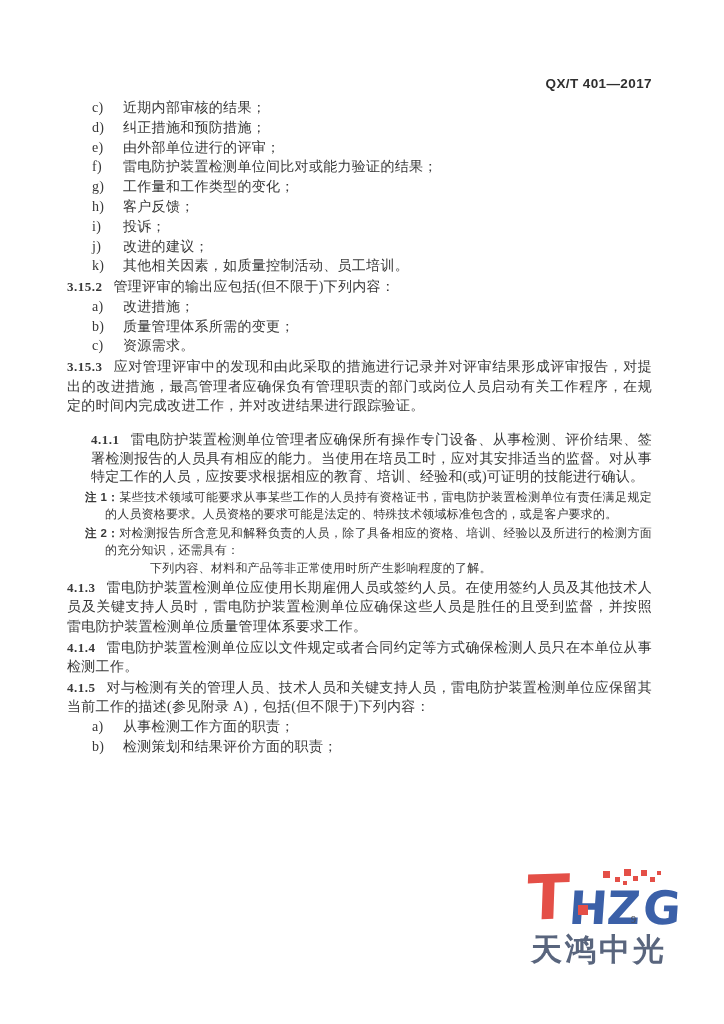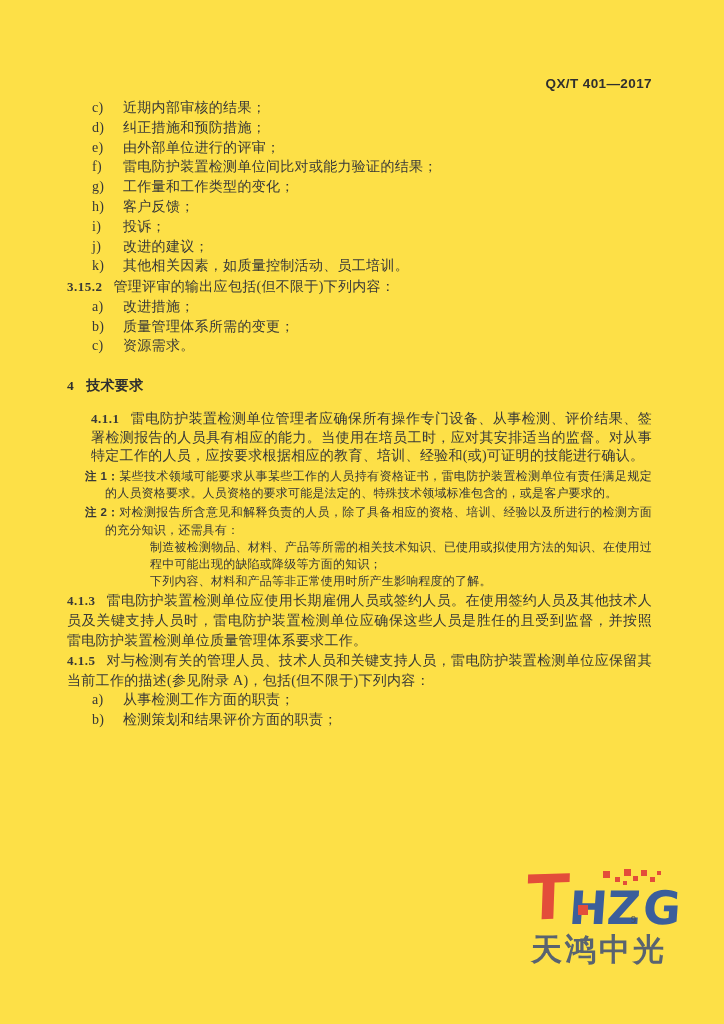--- a/index.html
+++ b/index.html
@@ -1,21 +1,21 @@
 <!DOCTYPE html>
 <html><head>
 <meta charset="utf-8">
 <style>
   * { margin:0; padding:0; box-sizing:border-box; }
   html,body { background:#e9e9e9; }
   .page {
     position:relative;
     width:724px; height:1024px;
     margin:0 auto;
-    background:#fde047;
+    background:#ffffff;
     font-family:"Liberation Serif","DejaVu Serif",serif;
     color:#383838;
     overflow:hidden;
   }
   .doc-header {
     position:absolute; top:76px; right:72px;
     font-family:"Liberation Sans","DejaVu Sans",sans-serif;
     font-weight:700; font-size:13.5px; letter-spacing:0.4px; color:#2f2f2f;
   }
   .content {
@@ -135,32 +135,32 @@
       <div class="li-row">
           <span class="li-label">b)</span>
           <span class="li-text">质量管理体系所需的变更；</span>
         </div>
       <div class="li-row">
           <span class="li-label">c)</span>
           <span class="li-text">资源需求。</span>
         </div>
     </div>
 
+    <div class="clause"><span class="cnum">3.15.3</span><span>应对管理评审中的发现和由此采取的措施进行记录并对评审结果形成评审报告，对提出的改进措施，最高管理者应确保负有管理职责的部门或岗位人员启动有关工作程序，在规定的时间内完成改进工作，并对改进结果进行跟踪验证。</span></div>
 
-    <div class="sec-h sec4"><span class="cnum">4</span><span>技术要求</span></div>
 
 
     <div class="clause c411"><span class="cnum">4.1.1</span><span>雷电防护装置检测单位管理者应确保所有操作专门设备、从事检测、评价结果、签署检测报告的人员具有相应的能力。当使用在培员工时，应对其安排适当的监督。对从事特定工作的人员，应按要求根据相应的教育、培训、经验和(或)可证明的技能进行确认。</span></div>
 
     <div class="note"><span class="note-label">注 1：</span><span>某些技术领域可能要求从事某些工作的人员持有资格证书，雷电防护装置检测单位有责任满足规定的人员资格要求。人员资格的要求可能是法定的、特殊技术领域标准包含的，或是客户要求的。</span></div>
     <div class="note"><span class="note-label">注 2：</span><span>对检测报告所含意见和解释负责的人员，除了具备相应的资格、培训、经验以及所进行的检测方面的充分知识，还需具有：</span></div>
-    <div class="note-sub">制造被检测物品、材料、产品等所需的相关技术知识、已使用或拟使用方法的知识、在使用过程中可能出现的缺陷或降级等方面的知识；</div>
     <div class="note-sub">下列内容、材料和产品等非正常使用时所产生影响程度的了解。</div>
 
     <div class="clause"><span class="cnum">4.1.3</span><span>雷电防护装置检测单位应使用长期雇佣人员或签约人员。在使用签约人员及其他技术人员及关键支持人员时，雷电防护装置检测单位应确保这些人员是胜任的且受到监督，并按照雷电防护装置检测单位质量管理体系要求工作。</span></div>
+    <div class="clause"><span class="cnum">4.1.4</span><span>雷电防护装置检测单位应以文件规定或者合同约定等方式确保检测人员只在本单位从事检测工作。</span></div>
     <div class="clause"><span class="cnum">4.1.5</span><span>对与检测有关的管理人员、技术人员和关键支持人员，雷电防护装置检测单位应保留其当前工作的描述(参见附录 A)，包括(但不限于)下列内容：</span></div>
 
     <div>
       <div class="li-row">
           <span class="li-label">a)</span>
           <span class="li-text">从事检测工作方面的职责；</span>
         </div>
       <div class="li-row">
           <span class="li-label">b)</span>
           <span class="li-text">检测策划和结果评价方面的职责；</span>

